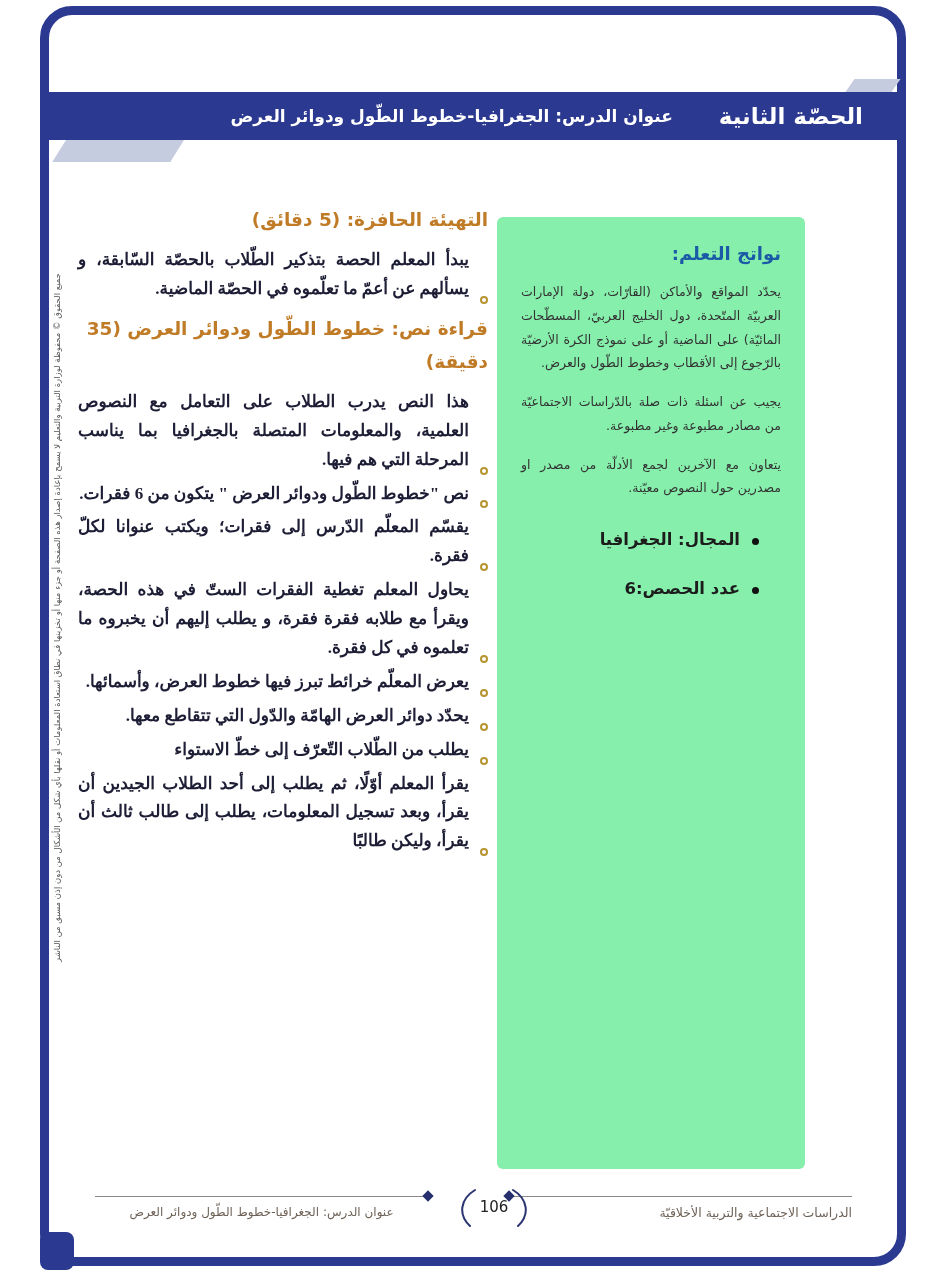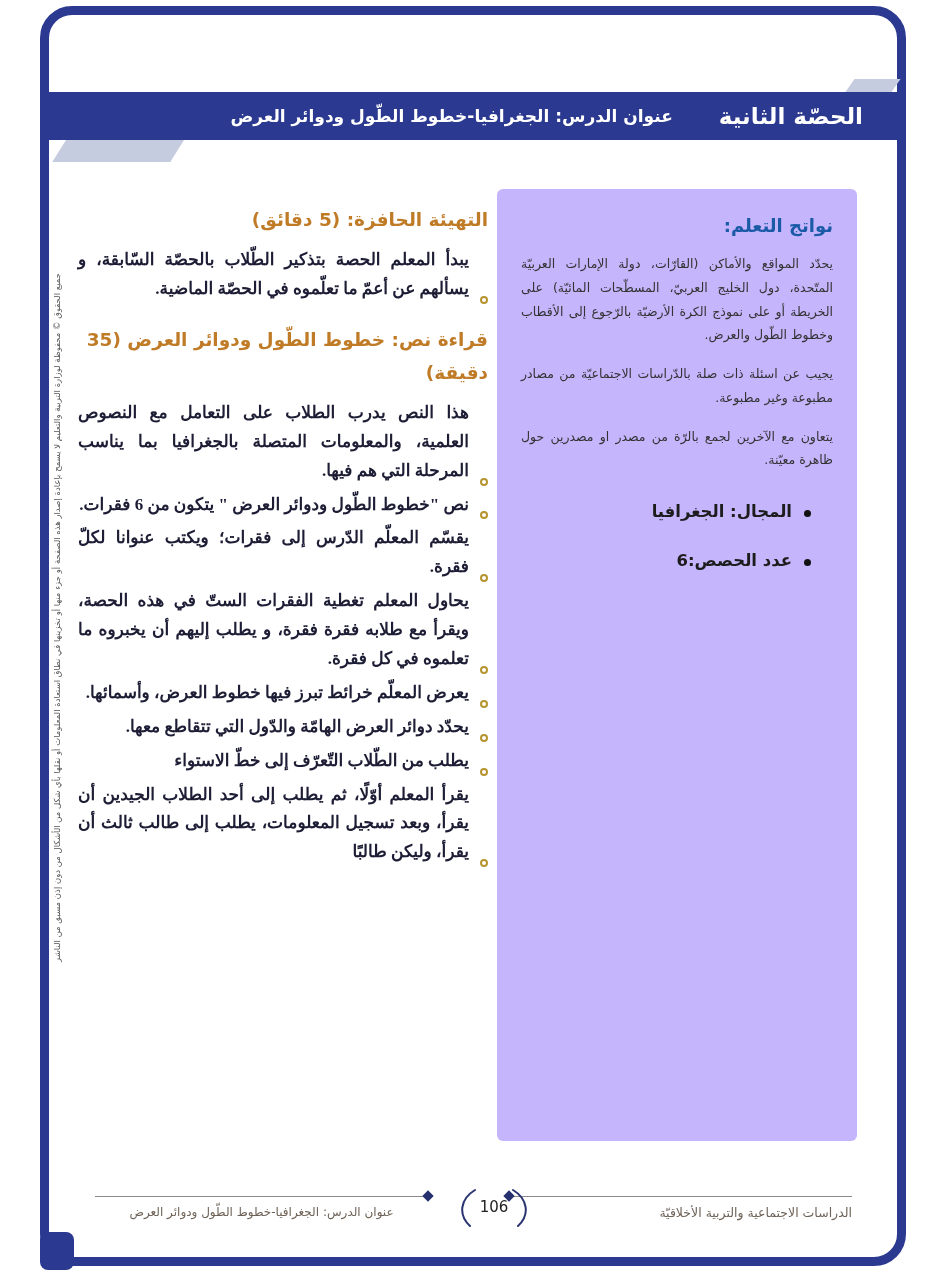--- a/index.html
+++ b/index.html
@@ -34,22 +34,22 @@
   }
   .session-title { font-size:23px; font-weight:bold; white-space:nowrap; }
   .lesson-title  { font-size:17px; font-weight:bold; white-space:nowrap; }
   .header-slant {
     position:absolute; left:66px; top:140px; width:118px; height:22px;
     background:#c6cce0; transform:skewX(-32deg); transform-origin:top left;
   }
 
   
   .outcomes {
-    position:absolute; left:497px; top:189px; width:360px; height:952px;
-    background:#c4b5fd; border-radius:6px;
+    position:absolute; left:497px; top:217px; width:308px; height:952px;
+    background:#86efac; border-radius:6px;
     padding:26px 24px; direction:rtl;
   }
   .outcomes-title { font-size:18px; font-weight:bold; color:#1a5aa6; margin-bottom:16px; }
   .outcome {
     font-size:12.5px; line-height:1.9; color:#333333;
     text-align:justify; margin-bottom:15px;
   }
   .outcome-bullets { list-style:none; margin-top:30px; }
   .outcome-bullet {
     display:flex; direction:rtl; align-items:flex-start; gap:12px;
@@ -58,21 +58,21 @@
   .dot { width:7px; height:7px; background:#111; border-radius:50%; margin-top:8px; flex-shrink:0; }
 
   
   .lesson {
     position:absolute; left:78px; top:204px; width:410px; direction:rtl;
   }
   .section-heading {
     font-size:18.5px; font-weight:bold; color:#c07b27;
     line-height:1.75; margin-bottom:10px;
   }
-  .section-heading.second { margin-top:20px; }
+  .section-heading.second { margin-top:9px; }
   .item {
     display:flex; direction:rtl; align-items:flex-end; gap:11px;
     margin-bottom:5px;
     font-family:Liberation Serif, serif;
   }
   .ring {
     width:8px; height:8px; border:2px solid #b5952f; border-radius:50%;
     margin-top:10px; flex-shrink:0;
   }
   .item p {
@@ -121,23 +121,23 @@
 
   <div class="header-notch"></div>
   <header class="header-band">
     <span class="session-title">الحصّة الثانية</span>
     <span class="lesson-title">عنوان الدرس: الجغرافيا-خطوط الطّول ودوائر العرض</span>
   </header>
   <div class="header-slant"></div>
 
   <aside class="outcomes">
     <h2 class="outcomes-title">نواتج التعلم:</h2>
-    <p class="outcome">يحدّد المواقع والأماكن (القارّات، دولة الإمارات العربيّة المتّحدة، دول الخليج العربيّ، المسطّحات المائيّة) على الخريطة أو على نموذج الكرة الأرضيّة بالرّجوع إلى الأقطاب وخطوط الطّول والعرض.</p>
+    <p class="outcome">يحدّد المواقع والأماكن (القارّات، دولة الإمارات العربيّة المتّحدة، دول الخليج العربيّ، المسطّحات المائيّة) على الماضية أو على نموذج الكرة الأرضيّة بالرّجوع إلى الأقطاب وخطوط الطّول والعرض.</p>
     <p class="outcome">يجيب عن اسئلة ذات صلة بالدّراسات الاجتماعيّة من مصادر مطبوعة وغير مطبوعة.</p>
-    <p class="outcome">يتعاون مع الآخرين لجمع بالرّة من مصدر او مصدرين حول ظاهرة معيّنة.</p>
+    <p class="outcome">يتعاون مع الآخرين لجمع الأدلّة من مصدر او مصدرين حول النصوص معيّنة.</p>
     <ul class="outcome-bullets">
       <li class="outcome-bullet">
         <span class="dot"></span>
         <span>المجال: الجغرافيا</span>
       </li>
       <li class="outcome-bullet">
         <span class="dot"></span>
         <span>عدد الحصص:6</span>
       </li>
     </ul>

